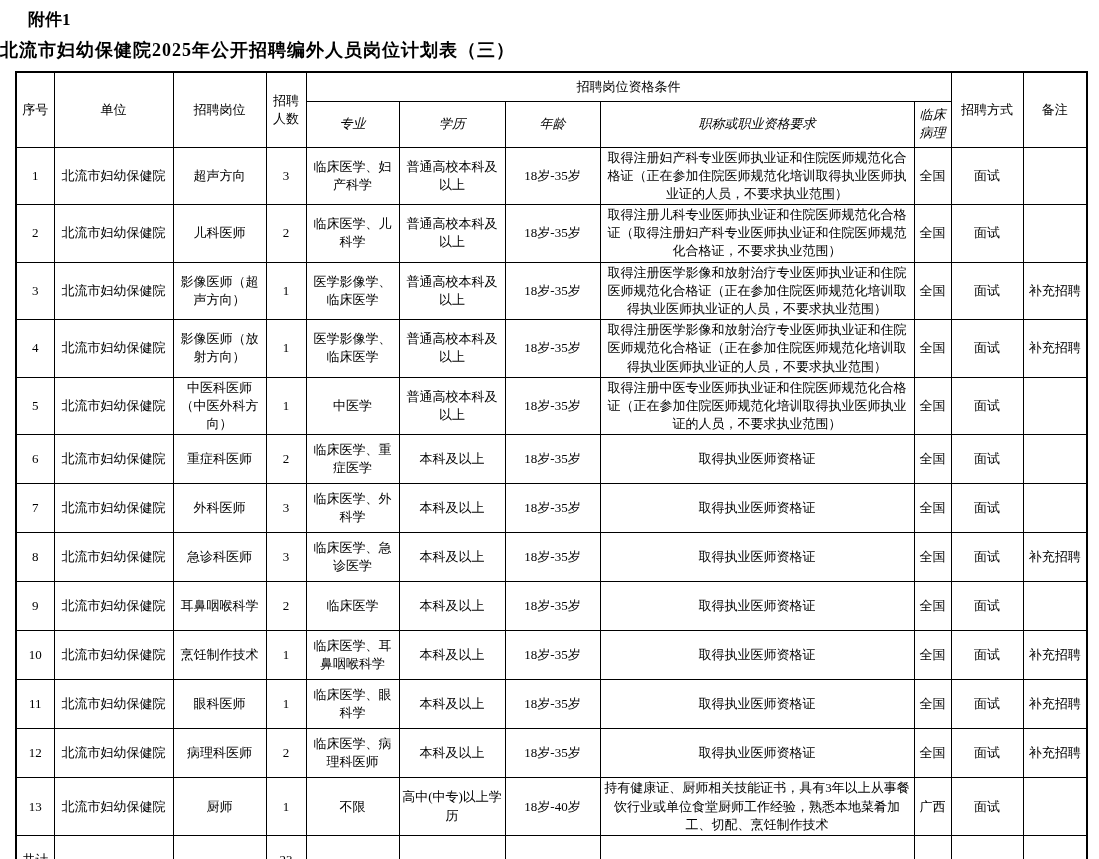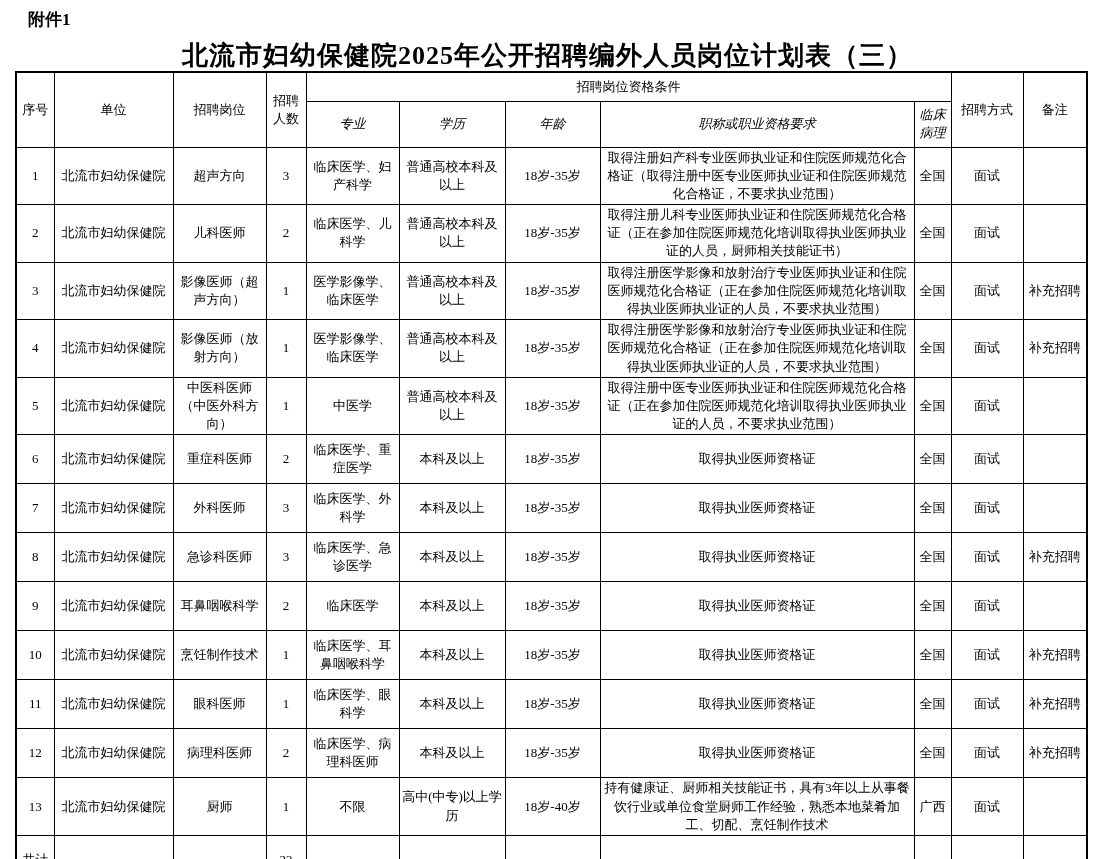--- a/index.html
+++ b/index.html
@@ -1,38 +1,38 @@
 <!DOCTYPE html>
 <html><head>
 <meta charset="utf-8">
 <style>
   * { box-sizing: border-box; }
   html, body { margin: 0; padding: 0; background: #ffffff; }
   .page {
     position: relative;
-    width: 913px;
+    width: 1099px;
     height: 859px;
     background: #ffffff;
     color: #000000;
     font-family: "Liberation Serif", serif;
   }
   .attachment-label {
     position: absolute;
     left: 28px;
     top: 8px;
     font-size: 17px;
     font-weight: bold;
   }
   .doc-title {
     position: absolute;
     top: 38px;
     left: 0;
     width: 100%;
-    text-align: right;
-    font-size: 26px;
+    text-align: left;
+    font-size: 18px;
     font-weight: bold;
     letter-spacing: 1px;
   }
   table.plan-table {
     position: absolute;
     top: 71px;
     left: 15px;
     width: 1071px;
     border-collapse: collapse;
     table-layout: fixed;
@@ -96,34 +96,34 @@
     </thead>
     <tbody>
         <tr>
           <td>1</td>
           <td>北流市妇幼保健院</td>
           <td>超声方向</td>
           <td>3</td>
           <td>临床医学、妇产科学</td>
           <td>普通高校本科及以上</td>
           <td>18岁-35岁</td>
-          <td>取得注册妇产科专业医师执业证和住院医师规范化合格证（取得注册中医专业医师执业证和住院医师规范化合格证，不要求执业范围）</td>
+          <td>取得注册妇产科专业医师执业证和住院医师规范化合格证（正在参加住院医师规范化培训取得执业医师执业证的人员，不要求执业范围）</td>
           <td>全国</td>
           <td>面试</td>
           <td></td>
         </tr>
         <tr>
           <td>2</td>
           <td>北流市妇幼保健院</td>
           <td>儿科医师</td>
           <td>2</td>
           <td>临床医学、儿科学</td>
           <td>普通高校本科及以上</td>
           <td>18岁-35岁</td>
-          <td>取得注册儿科专业医师执业证和住院医师规范化合格证（正在参加住院医师规范化培训取得执业医师执业证的人员，厨师相关技能证书）</td>
+          <td>取得注册儿科专业医师执业证和住院医师规范化合格证（取得注册妇产科专业医师执业证和住院医师规范化合格证，不要求执业范围）</td>
           <td>全国</td>
           <td>面试</td>
           <td></td>
         </tr>
         <tr>
           <td>3</td>
           <td>北流市妇幼保健院</td>
           <td>影像医师（超声方向）</td>
           <td>1</td>
           <td>医学影像学、临床医学</td>

